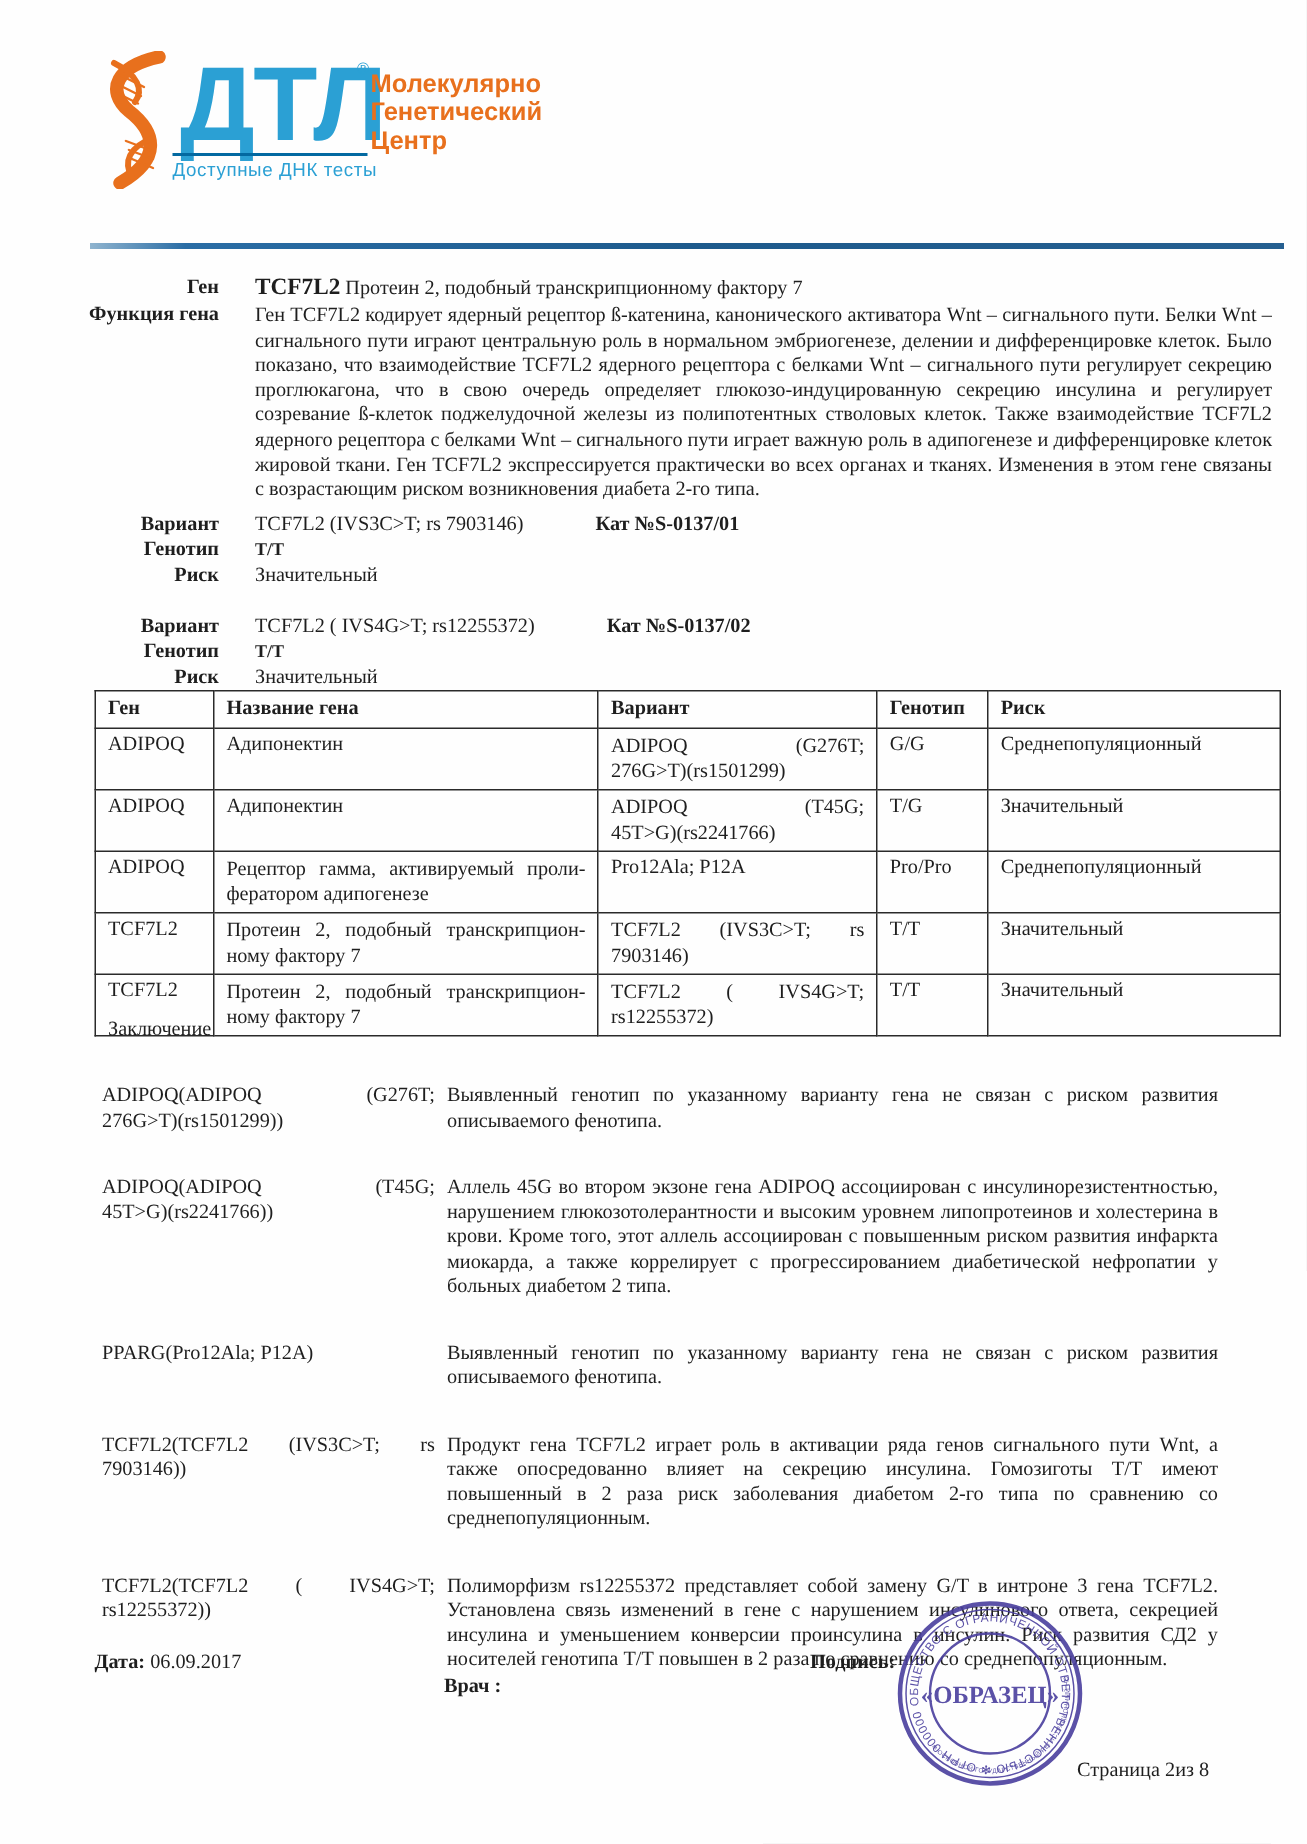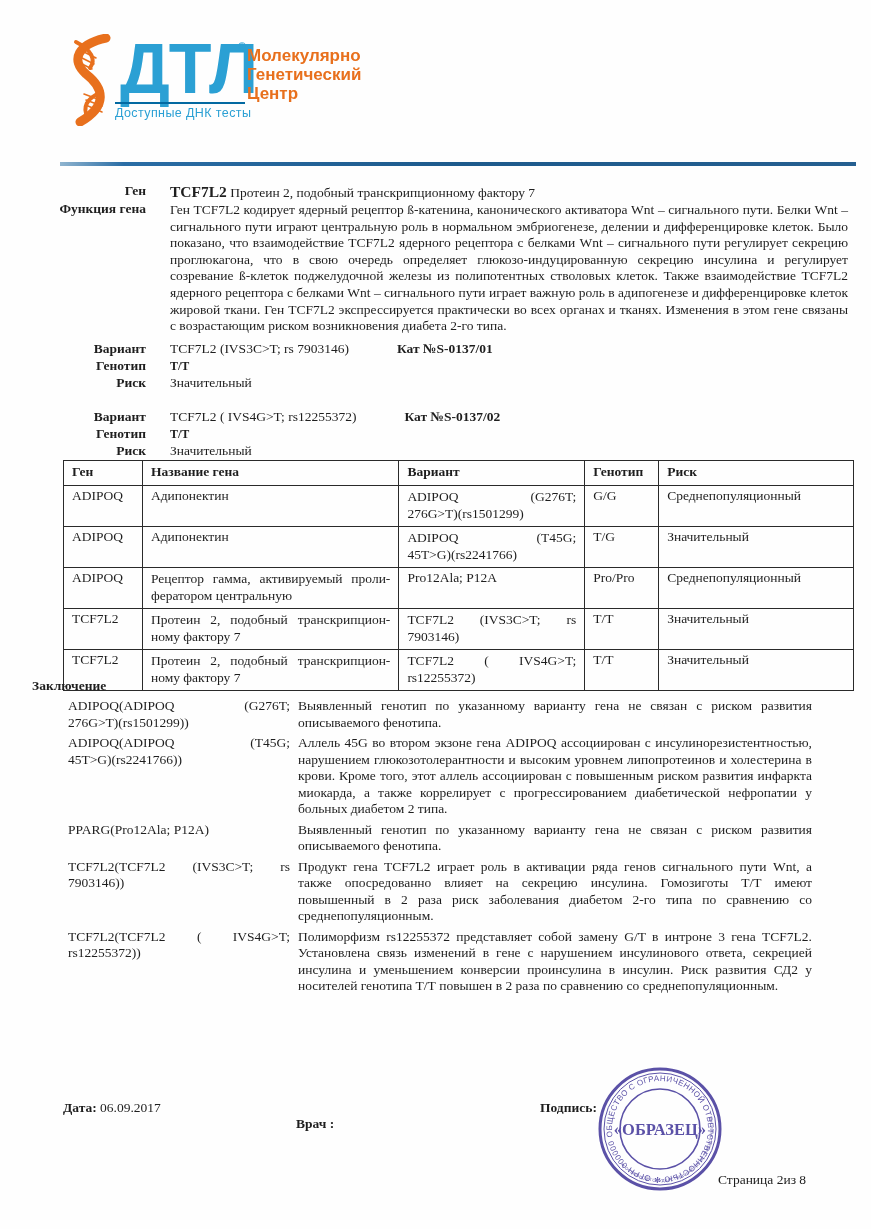--- a/index.html
+++ b/index.html
@@ -35,22 +35,22 @@
   
   table.genes { position:absolute; left:63px; top:460px; width:791px; border-collapse:collapse; font-size:13.5px; }
   table.genes th, table.genes td { border:1.6px solid #2a2a2a; padding:2px 8px 4px 8px; vertical-align:top; text-align:left; }
   table.genes th { font-weight:bold; padding-top:3px; padding-bottom:5px; }
   .cell-l1 { display:flex; justify-content:space-between; }
   .just-line { text-align:justify; text-align-last:justify; }
   .tbl-line { line-height:17px; }
 
   
   .conclusion { position:absolute; left:0; top:678px; width:871px; font-size:13.5px; }
-  .c-head { font-weight:bold; margin-left:32px; }
-  .c-item { display:flex; margin-top:4px; line-height:16.5px; }
+  .c-head { font-weight:normal; margin-left:72px; }
+  .c-item { display:flex; margin-top:28px; line-height:16.5px; }
   .c-label { width:222px; margin-left:68px; flex:none; }
   .c-l1 { display:flex; justify-content:space-between; }
   .c-text { width:514px; margin-left:8px; text-align:justify; }
 
   
   .footer { position:absolute; left:0; top:1100px; width:871px; font-size:13.5px; }
   .f-date { position:absolute; left:63px; top:0; }
   .f-doc { position:absolute; left:296px; top:16px; }
   .f-sig { position:absolute; left:540px; top:0; }
   .f-bold { font-weight:bold; }
@@ -183,21 +183,21 @@
             </div>
         <div class="tbl-line">45T&gt;G)(rs2241766)</div>
       </td>
       <td>T/G</td>
       <td>Значительный</td>
     </tr>
     <tr>
       <td>ADIPOQ</td>
       <td>
         <div class="just-line tbl-line">Рецептор гамма, активируемый проли-</div>
-        <div class="tbl-line">фератором центральную</div>
+        <div class="tbl-line">фератором адипогенезе</div>
       </td>
       <td>Pro12Ala; P12A</td>
       <td>Pro/Pro</td>
       <td>Среднепопуляционный</td>
     </tr>
     <tr>
       <td>TCF7L2</td>
       <td>
         <div class="just-line tbl-line">Протеин 2, подобный транскрипцион-</div>
         <div class="tbl-line">ному фактору 7</div>

